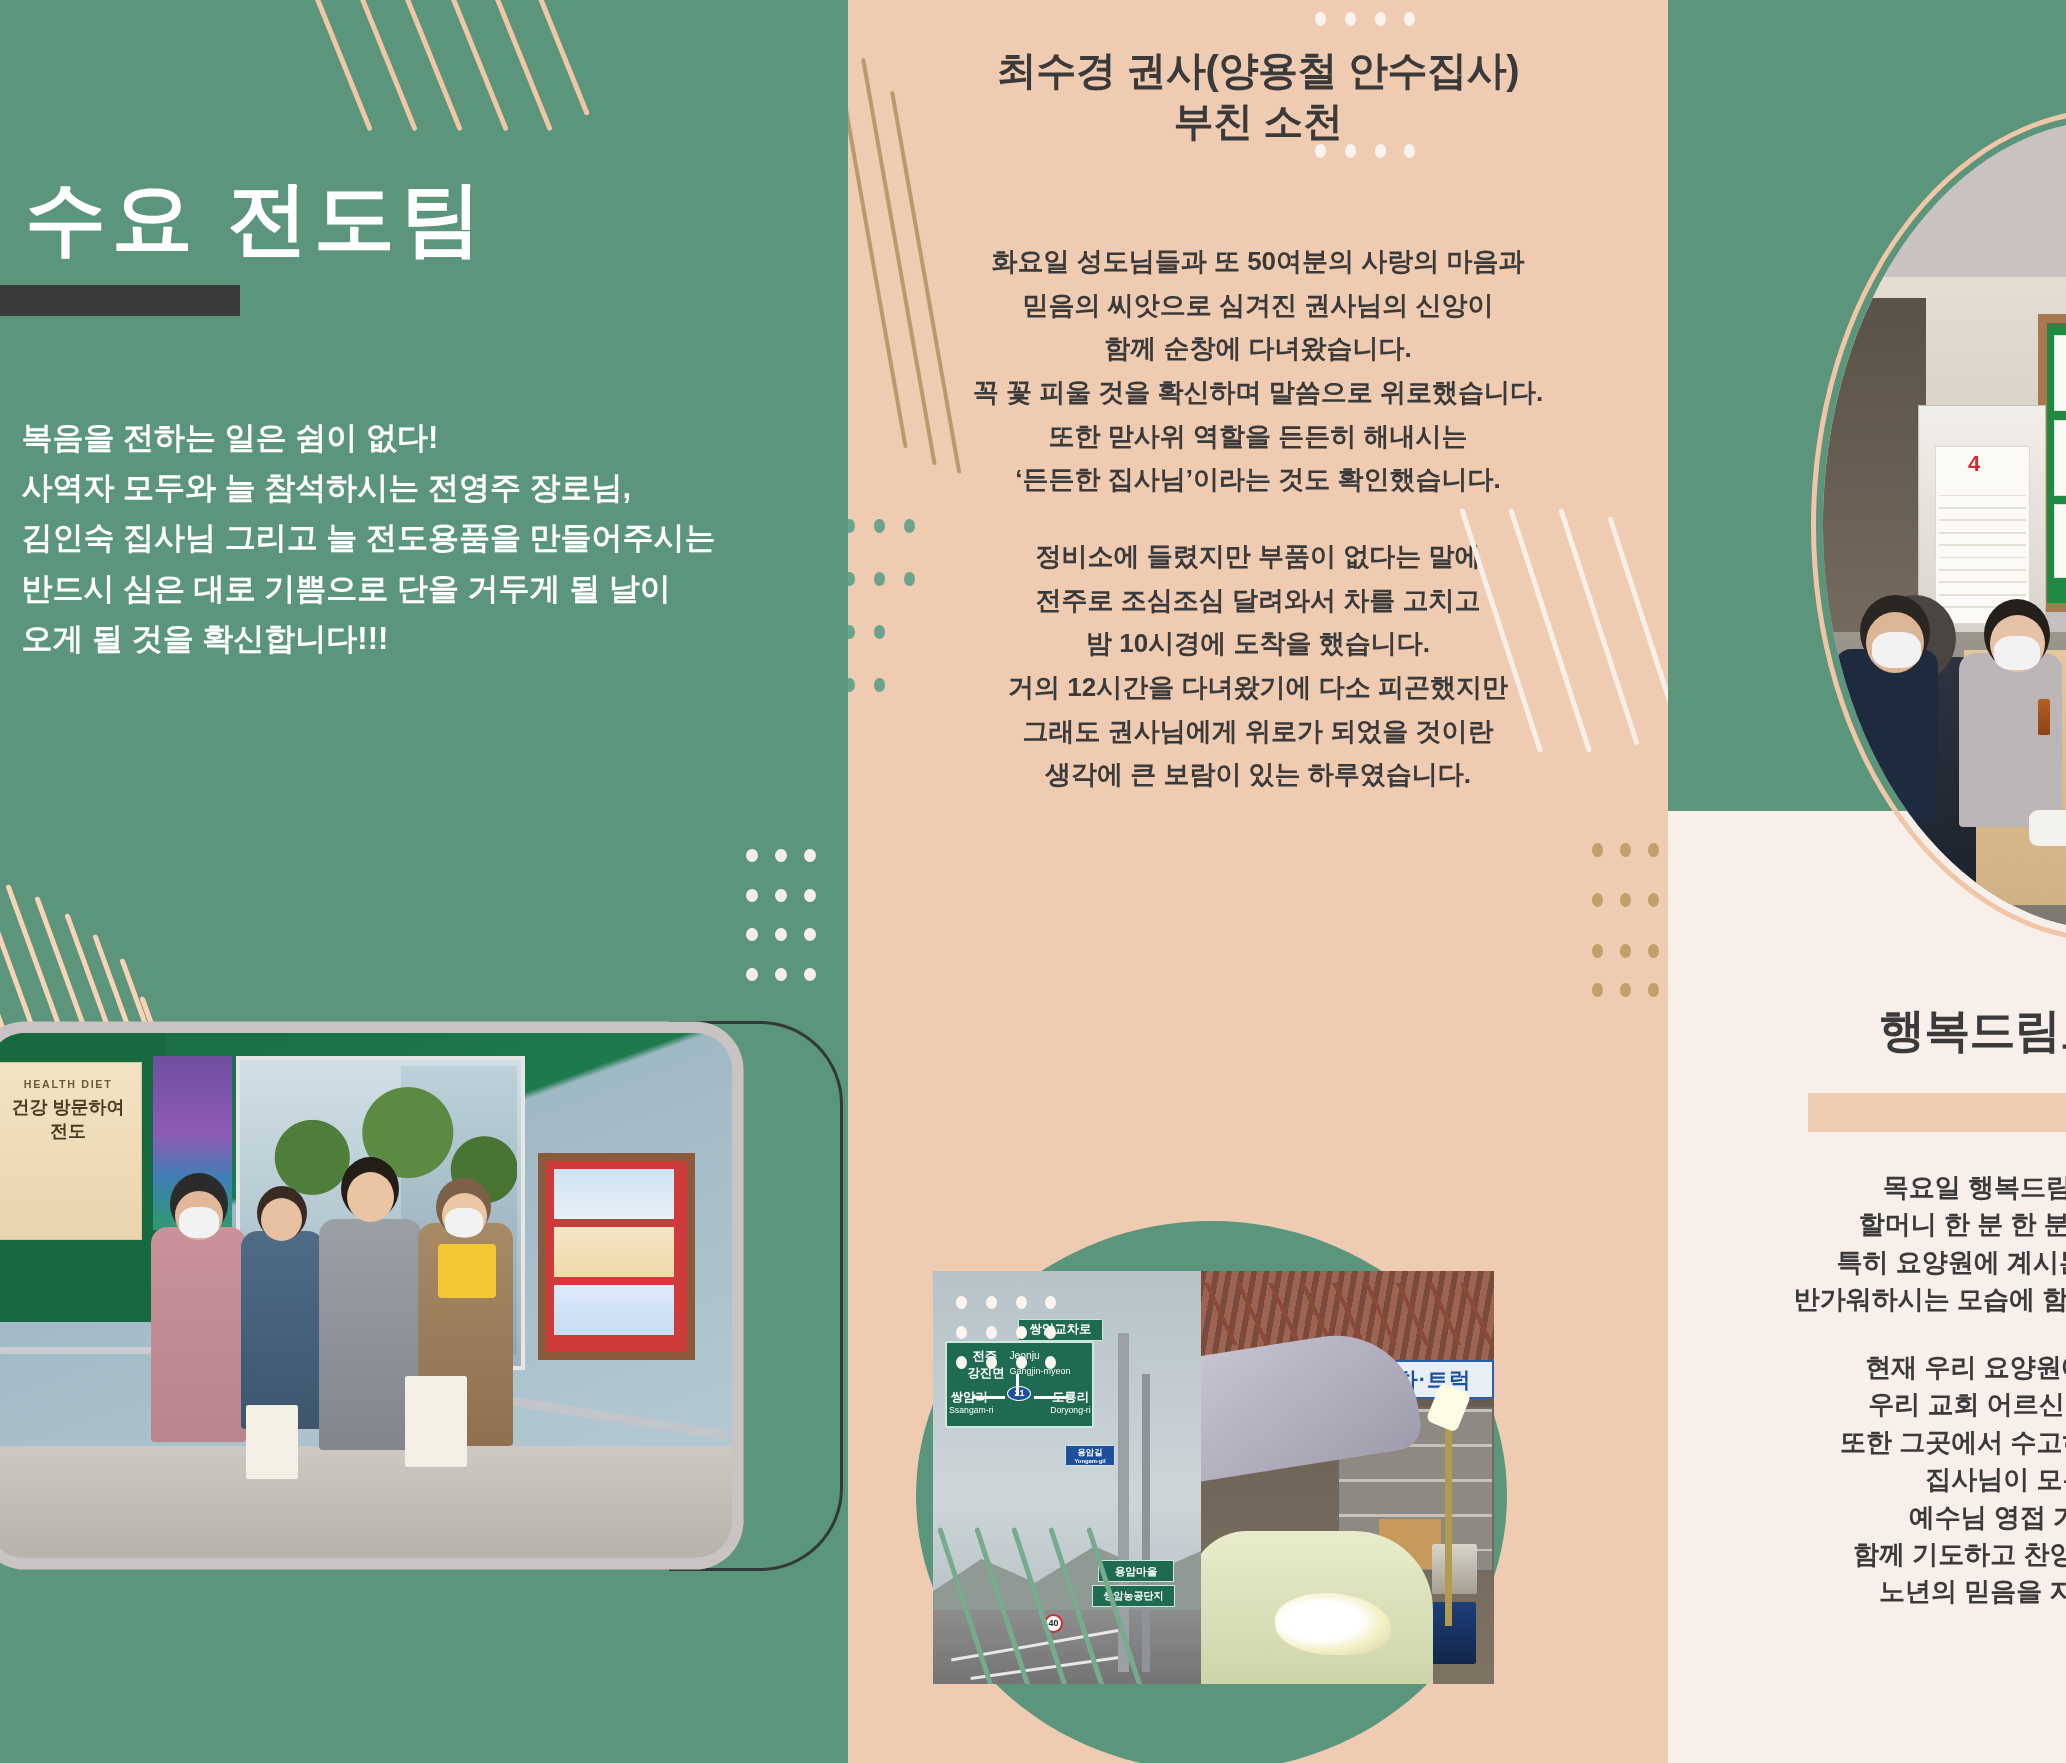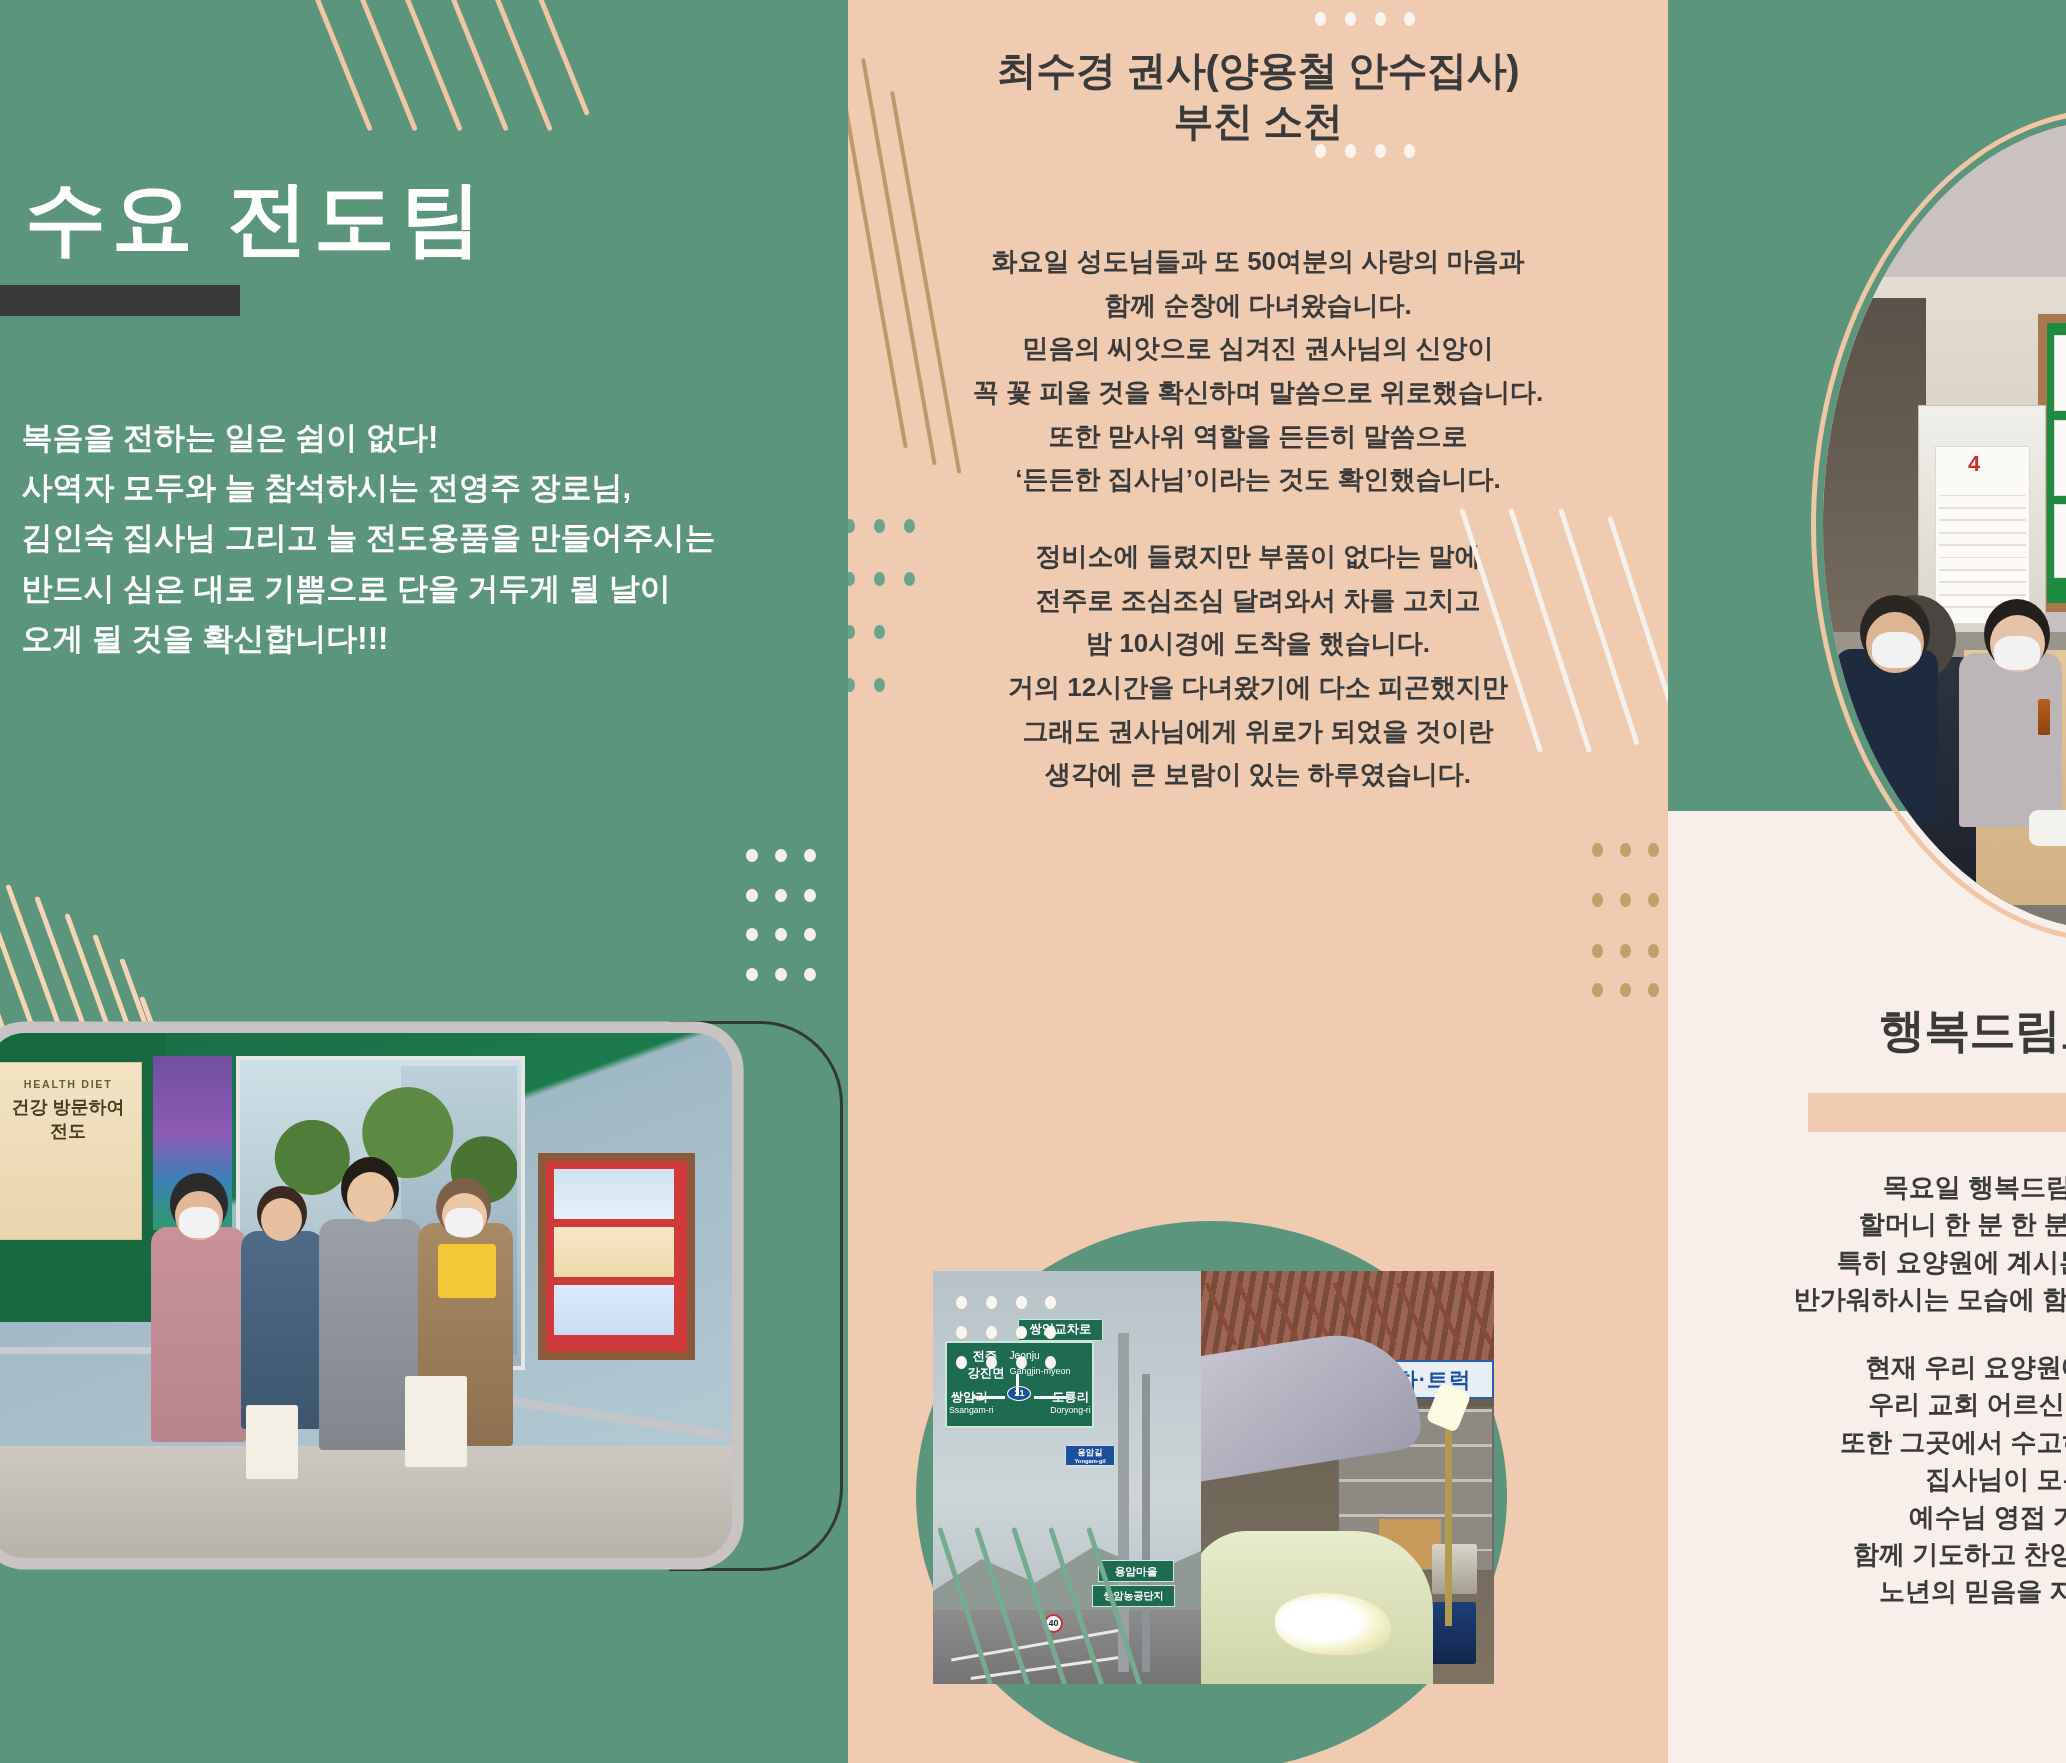--- a/index.html
+++ b/index.html
@@ -365,24 +365,24 @@
       <div class="stripe" style="left:91px; top:50px;width:388px; height:3.7px; background:#b99b6b; transform:rotate(80deg);"></div>
     </div>
 
     <div class="mid-head">
       <div>최수경 권사(양용철 안수집사)</div>
       <div>부친 소천</div>
     </div>
 
     <div class="mid-body">
       <div>화요일 성도님들과 또 50여분의 사랑의 마음과</div>
+      <div>믿음의 씨앗으로 심겨진 권사님의 신앙이</div>
       <div>함께 순창에 다녀왔습니다.</div>
-      <div>믿음의 씨앗으로 심겨진 권사님의 신앙이</div>
       <div>꼭 꽃 피울 것을 확신하며 말씀으로 위로했습니다.</div>
-      <div>또한 맏사위 역할을 든든히 말씀으로</div>
+      <div>또한 맏사위 역할을 든든히 해내시는</div>
       <div>‘든든한 집사님’이라는 것도 확인했습니다.</div>
       <div class="gap"></div>
       <div>정비소에 들렸지만 부품이 없다는 말에</div>
       <div>전주로 조심조심 달려와서 차를 고치고</div>
       <div>밤 10시경에 도착을 했습니다.</div>
       <div>거의 12시간을 다녀왔기에 다소 피곤했지만</div>
       <div>그래도 권사님에게 위로가 되었을 것이란</div>
       <div>생각에 큰 보람이 있는  하루였습니다.</div>
     </div>
 

